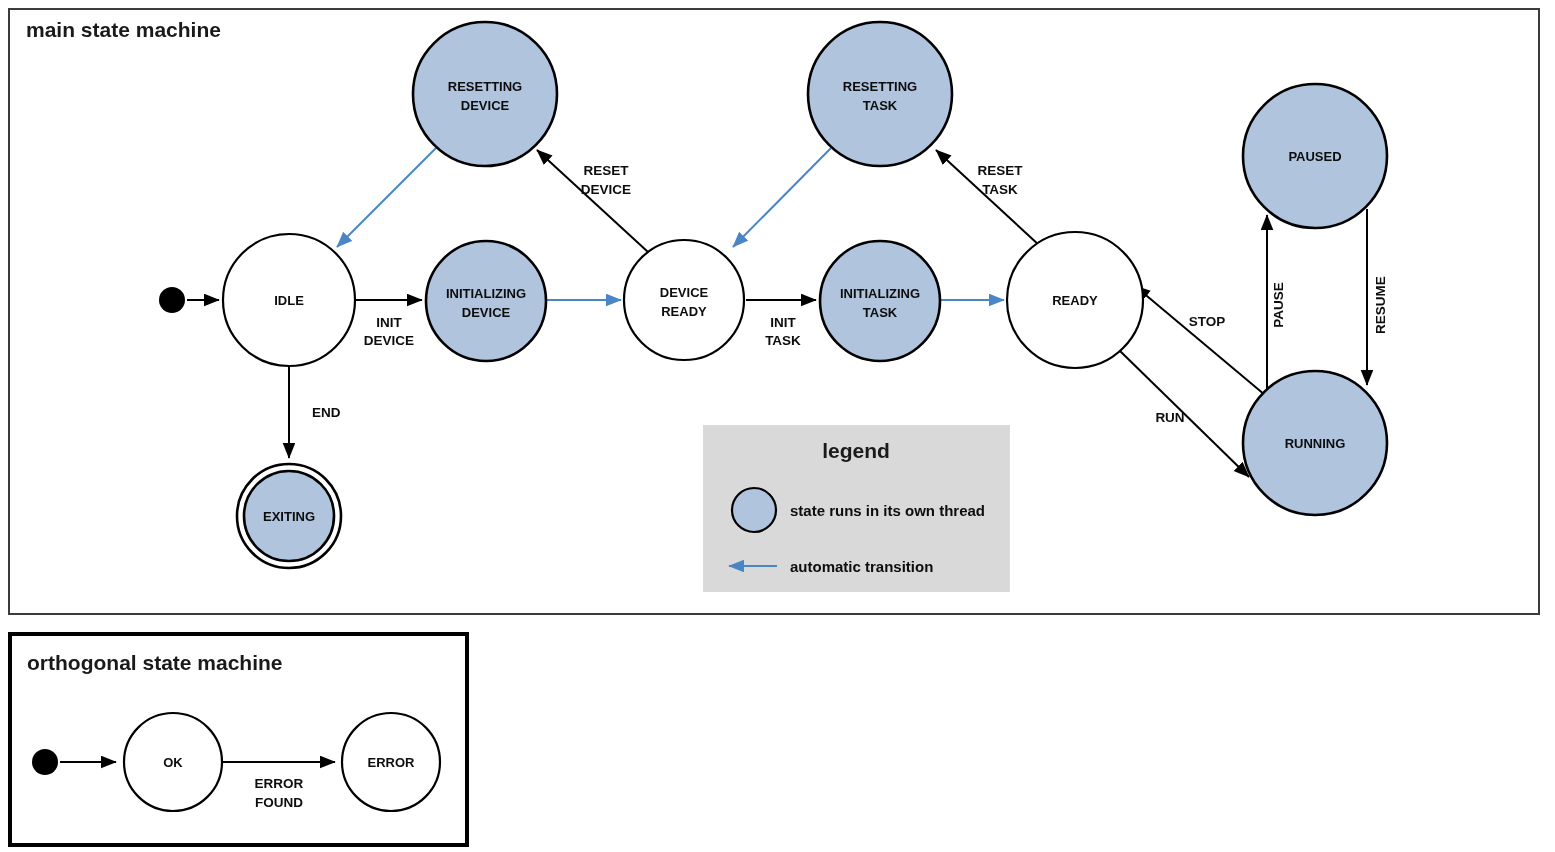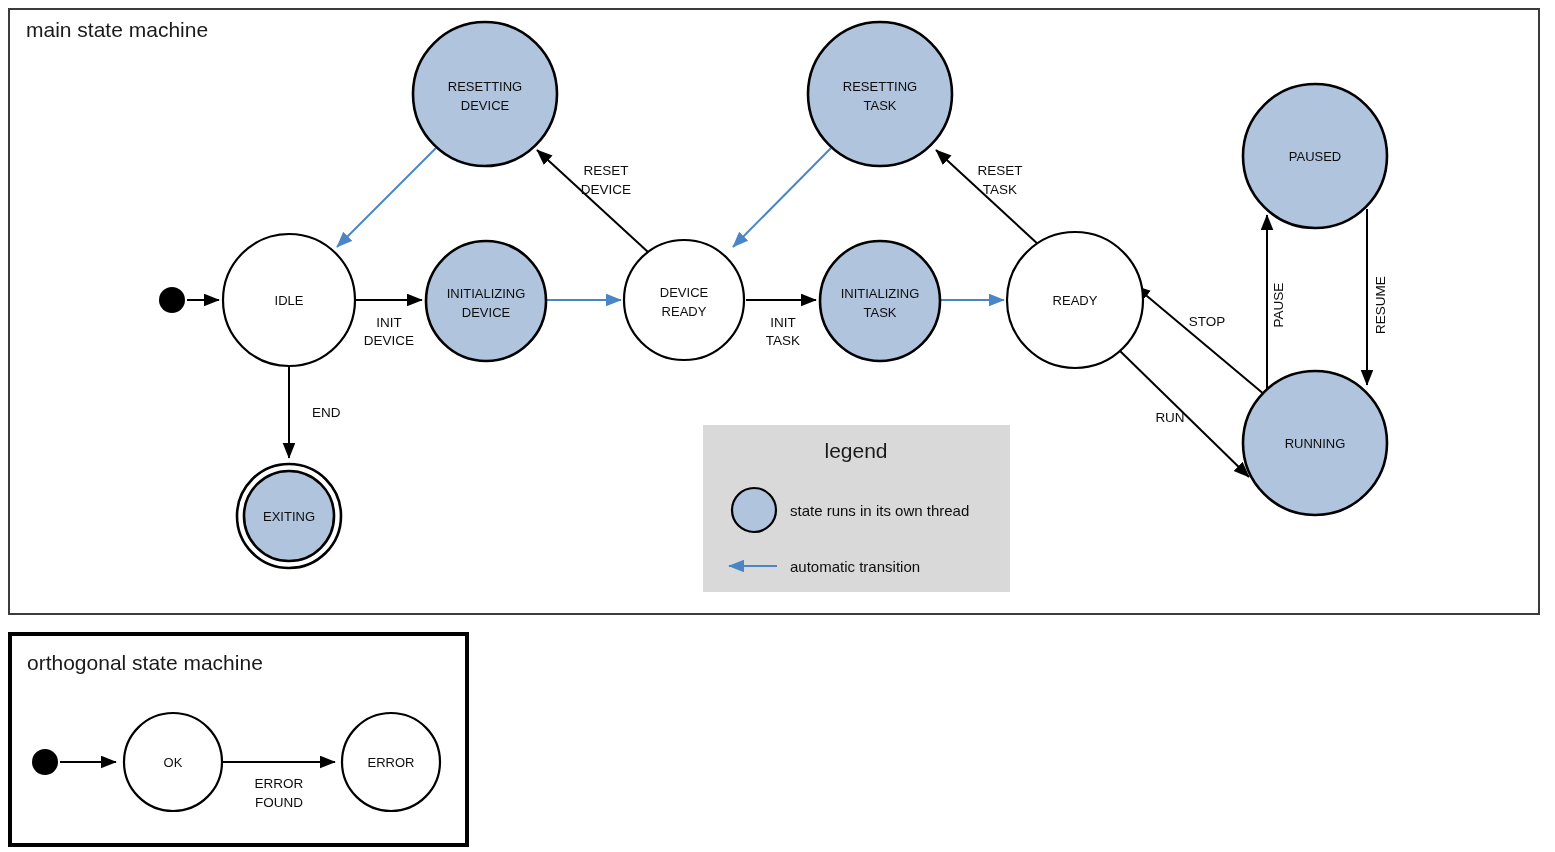--- a/index.html
+++ b/index.html
@@ -10,20 +10,21 @@
   body {
     width: 1555px;
     height: 852px;
     font-family: "Liberation Sans", sans-serif;
     overflow: hidden;
   }
   #root {
     position: relative;
     width: 1555px;
     height: 852px;
+    font-weight: bold;
   }
   svg.diagram {
     position: absolute;
     left: 0;
     top: 0;
     width: 1555px;
     height: 852px;
     display: block;
   }
   .frame {

